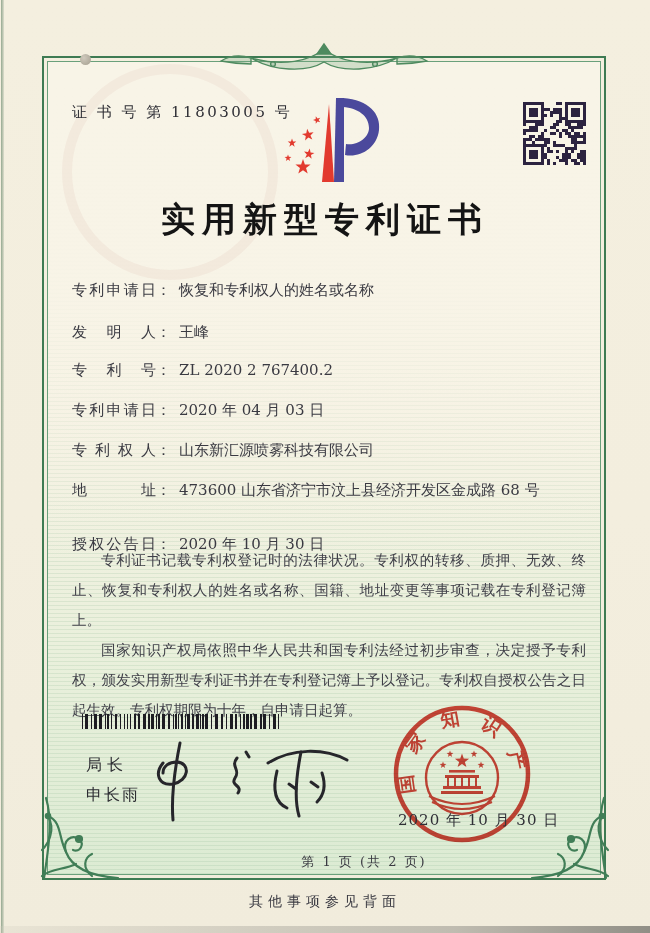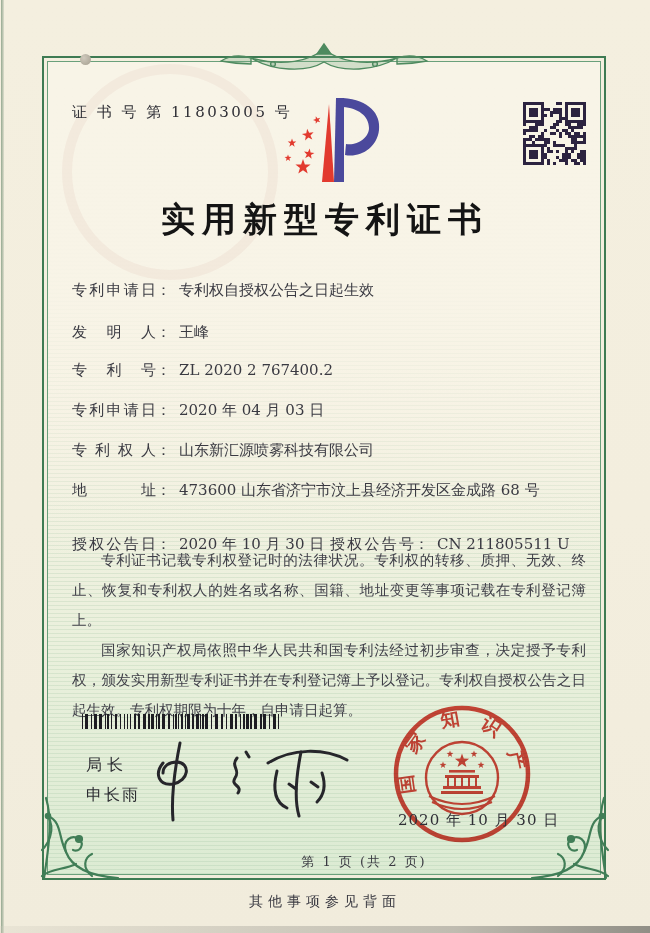--- a/index.html
+++ b/index.html
@@ -356,42 +356,39 @@
     <i style="left:30px;top:60px"></i>
     <i style="left:42px;top:60px"></i>
     <i style="left:51px;top:60px"></i>
     <i style="left:54px;top:60px"></i>
     <i style="left:60px;top:60px"></i>
   </div>
 
 <div class="abs title">实用新型专利证书</div>
 
 <div class="abs row" style="top:281px">
-  <span class="flabel">专利申请日</span><span class="colon">：</span><span>专利权自授权公告之日起生效</span>
+  <span class="flabel">专利申请日</span><span class="colon">：</span><span>恢复和专利权人的姓名或名称</span>
 </div>
 <div class="abs row" style="top:323px">
   <span class="flabel">发明人</span><span class="colon">：</span><span>王峰</span>
 </div>
 <div class="abs row" style="top:361px">
   <span class="flabel">专利号</span><span class="colon">：</span><span>ZL 2020 2 767400.2</span>
 </div>
 <div class="abs row" style="top:401px">
   <span class="flabel">专利申请日</span><span class="colon">：</span><span>2020 年 04 月 03 日</span>
 </div>
 <div class="abs row" style="top:441px">
   <span class="flabel">专利权人</span><span class="colon">：</span><span>山东新汇源喷雾科技有限公司</span>
 </div>
 <div class="abs row" style="top:481px">
   <span class="flabel">地址</span><span class="colon">：</span><span>473600 山东省济宁市汶上县经济开发区金成路 68 号</span>
 </div>
 <div class="abs row" style="top:535px">
   <span class="flabel">授权公告日</span><span class="colon">：</span><span>2020 年 10 月 30 日</span>
-  <span class="grant2">
-    <span class="flabel">授权公告号</span><span class="colon">：</span><span>CN 211805511 U</span>
-  </span>
 </div>
 
 <div class="abs paras">
   <p>专利证书记载专利权登记时的法律状况。专利权的转移、质押、无效、终止、恢复和专利权人的姓名或名称、国籍、地址变更等事项记载在专利登记簿上。</p>
   <p>国家知识产权局依照中华人民共和国专利法经过初步审查，决定授予专利权，颁发实用新型专利证书并在专利登记簿上予以登记。专利权自授权公告之日起生效。专利权期限为十年，自申请日起算。</p>
 </div>
 
 <div class="abs barcode">
     <i style="left:0px;width:1px"></i>
     <i style="left:3px;width:3px"></i>

